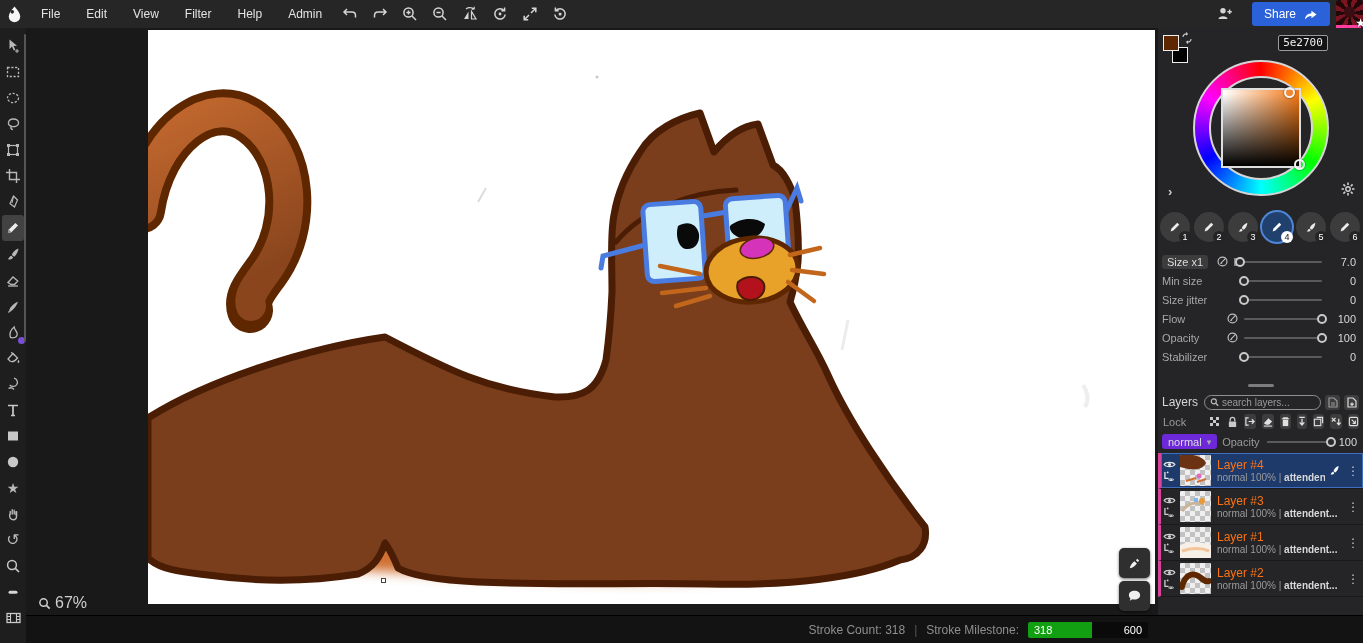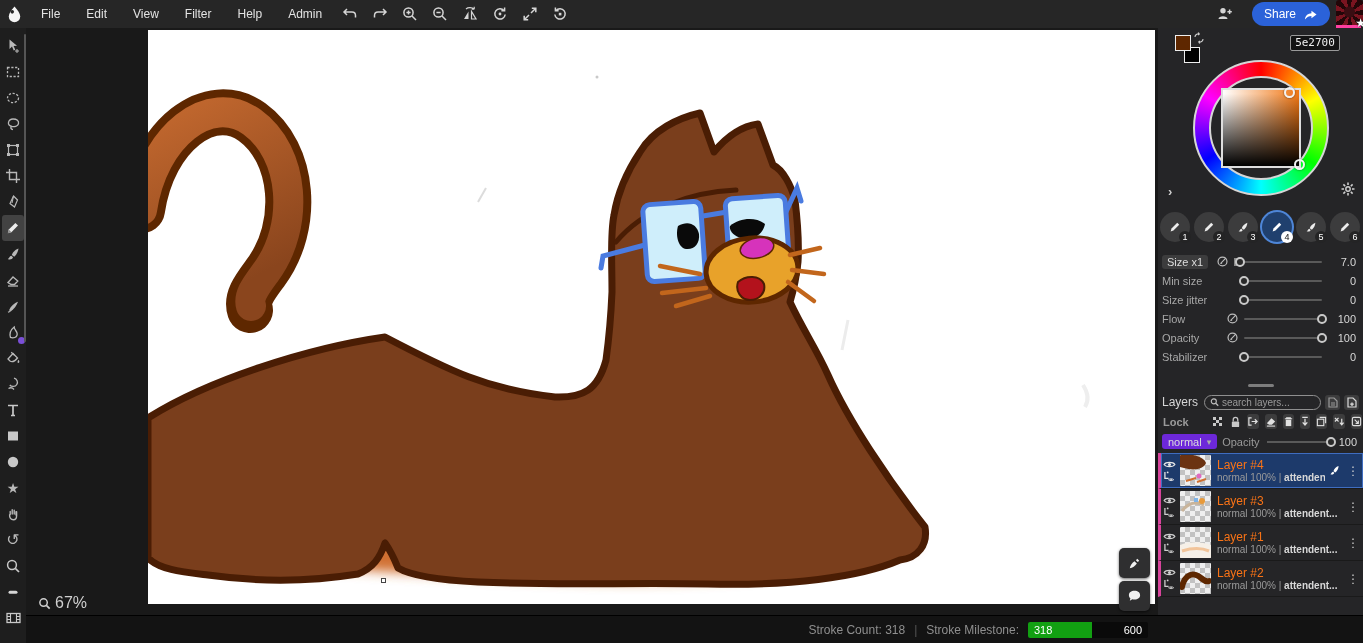--- a/index.html
+++ b/index.html
@@ -8,21 +8,21 @@
          background:#1b1b1b; font-family:"Liberation Sans", sans-serif; color:#ddd; }
 
   
   .menubar { position:absolute; left:0; top:0; width:1363px; height:28px;
              background:#262626; display:flex; align-items:center; z-index:40; }
   .logo { width:28px; height:28px; display:flex; align-items:center; justify-content:center; }
   .menu-item { font-size:12px; color:#e3e3e3; padding:0 13px; height:28px; line-height:28px; cursor:default; }
   .mb-icon { width:30px; height:28px; display:flex; align-items:center; justify-content:center; }
   .mb-right { margin-left:auto; display:flex; align-items:center; height:28px; }
   .share-btn { background:#2b62d9; color:#fff; font-size:12px; height:24px; margin:0 6px 0 12px;
-               border:none; border-radius:12px; padding:0 12px; display:flex; align-items:center; gap:7px; }
+               border:none; border-radius:3px; padding:0 12px; display:flex; align-items:center; gap:7px; }
   .avatar-wrap { position:relative; width:27px; height:28px; }
   .avatar { position:absolute; inset:0 0 2px 0; border-radius:3px;
             background:
               radial-gradient(circle at 50% 46%, #3a0d12 0 5px, rgba(0,0,0,0) 6px),
               repeating-conic-gradient(from 10deg, #7a1420 0 22deg, #230608 22deg 45deg);
             background-color:#230608; }
   .avatar-line { position:absolute; left:0; right:2px; bottom:0; height:3px; background:#ff3fa0; }
   .avatar-star { position:absolute; right:-3px; bottom:-1px; color:#fff; font-size:12px; line-height:12px;
                  text-shadow:0 0 2px #000; }
 
@@ -42,21 +42,21 @@
   .zoom-indicator { position:absolute; left:12px; top:566px; display:flex; align-items:center; gap:4px;
                     color:#cfcfcf; font-size:16px; }
   .float-btn { position:absolute; left:1093px; width:31px; height:30px; background:#2f2f30; border:none;
                border-radius:5px; display:flex; align-items:center; justify-content:center;
                box-shadow:0 1px 3px rgba(0,0,0,.6); }
   .brush-cursor { position:absolute; left:233px; top:548px; width:5px; height:5px;
                   background:#fff; border:1px solid #444; }
 
   
   .rightpanel { position:absolute; left:1158px; top:28px; width:205px; height:587px; background:#252527; z-index:20; }
-  .swatch-row { position:absolute; left:12px; top:0; width:174px; height:30px; }
+  .swatch-row { position:absolute; left:0; top:0; width:174px; height:30px; }
   .swatch { position:absolute; width:16px; height:16px; border:1px solid #eee; }
   .swatch.primary { left:5px; top:7px; z-index:2; }
   .swatch.secondary { left:14px; top:19px; z-index:1; }
   .swap-ic { position:absolute; left:23px; top:4px; }
   .hex-chip { position:absolute; right:4px; top:7px; width:50px; height:16px; background:#141414;
               border:1px solid #9a9a9a; border-radius:2px; color:#efefef; font-size:11px;
               font-family:"DejaVu Sans Mono", monospace; text-align:center; line-height:14px; }
   .wheel-zone { position:absolute; left:0; top:26px; width:205px; height:152px; }
   .wheel { position:absolute; left:35px; top:6px; width:136px; height:136px; border-radius:50%;
            border:2px solid #d6d6d6;
@@ -100,21 +100,21 @@
   .layers-title { font-size:12px; color:#d6d6d6; margin-right:2px; }
   .search-box { flex:1; height:15px; border:1px solid #8f8f8f; border-radius:9px; display:flex; align-items:center;
                 padding:0 5px; gap:3px; background:transparent; }
   .search-box input { border:none; outline:none; background:transparent; color:#cfcfcf; font-size:10px; width:100%;
                       font-family:"Liberation Sans", sans-serif; }
   .search-box input::placeholder { color:#9a9a9a; }
   .sq-btn { width:15px; height:15px; background:#3c3c3d; border-radius:3px; display:flex; align-items:center; justify-content:center; border:none; }
 
   .lock-row { position:absolute; left:0; top:385px; width:205px; height:17px; display:flex; align-items:center;
               padding:0 5px; gap:6px; }
-  .lock-row .lock-lbl { font-size:11px; color:#9a9a9a; margin-right:17px;font-weight:bold; }
+  .lock-row .lock-lbl { font-size:11px; color:#9a9a9a; margin-right:17px; }
   .lk { width:17px; height:15px; display:flex; align-items:center; justify-content:center;
         background:#3c3c3d; border-radius:3px; border:none; }
   .lk.plain { background:transparent; }
 
   .blend-row { position:absolute; left:0; top:404px; width:205px; height:19px; display:flex; align-items:center; padding:0 6px 0 4px; gap:5px; }
   .blend-select { background:#6d28d9; border-radius:3px; height:15px; display:flex; align-items:center;
                   padding:0 6px; gap:5px; font-size:11px; color:#dcdcdc; }
   .blend-row .op-lbl { font-size:11px; color:#9a9a9a; }
   .blend-row .track { position:relative; flex:1; height:2px; background:#5a5a5a; margin:0 3px; }
   .blend-row .thumb { position:absolute; top:-4px; width:10px; height:10px; border-radius:50%;

